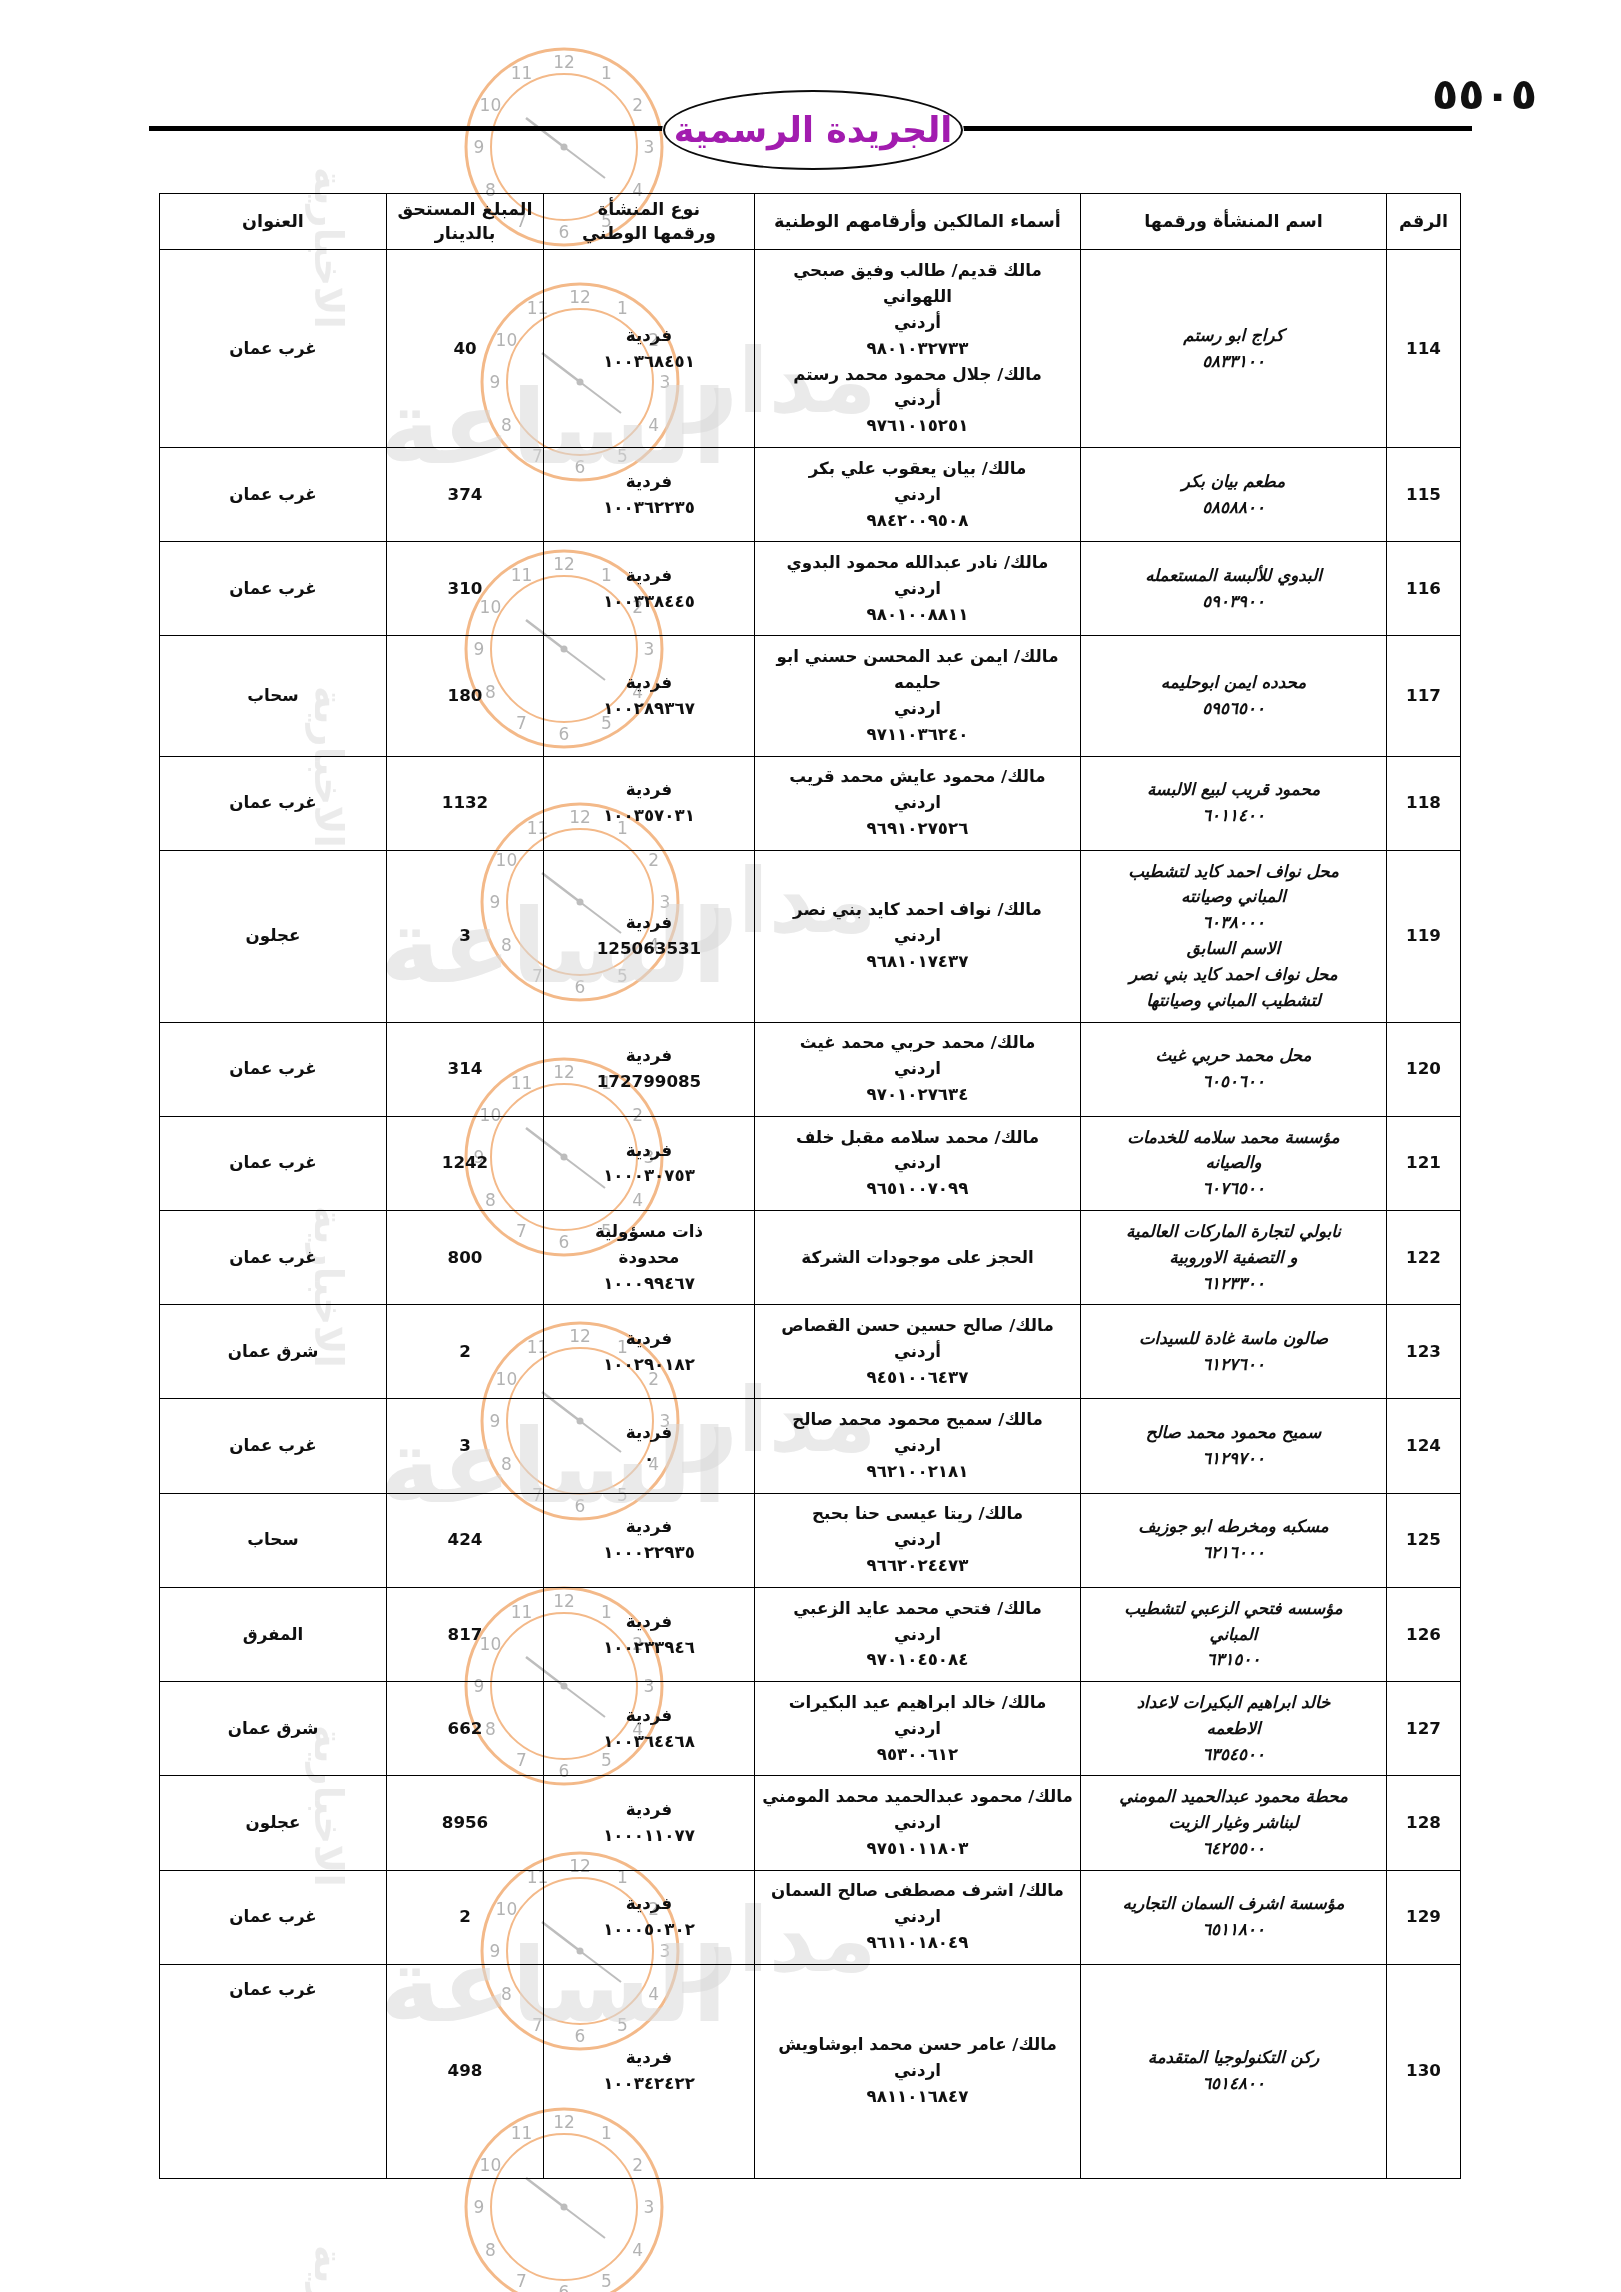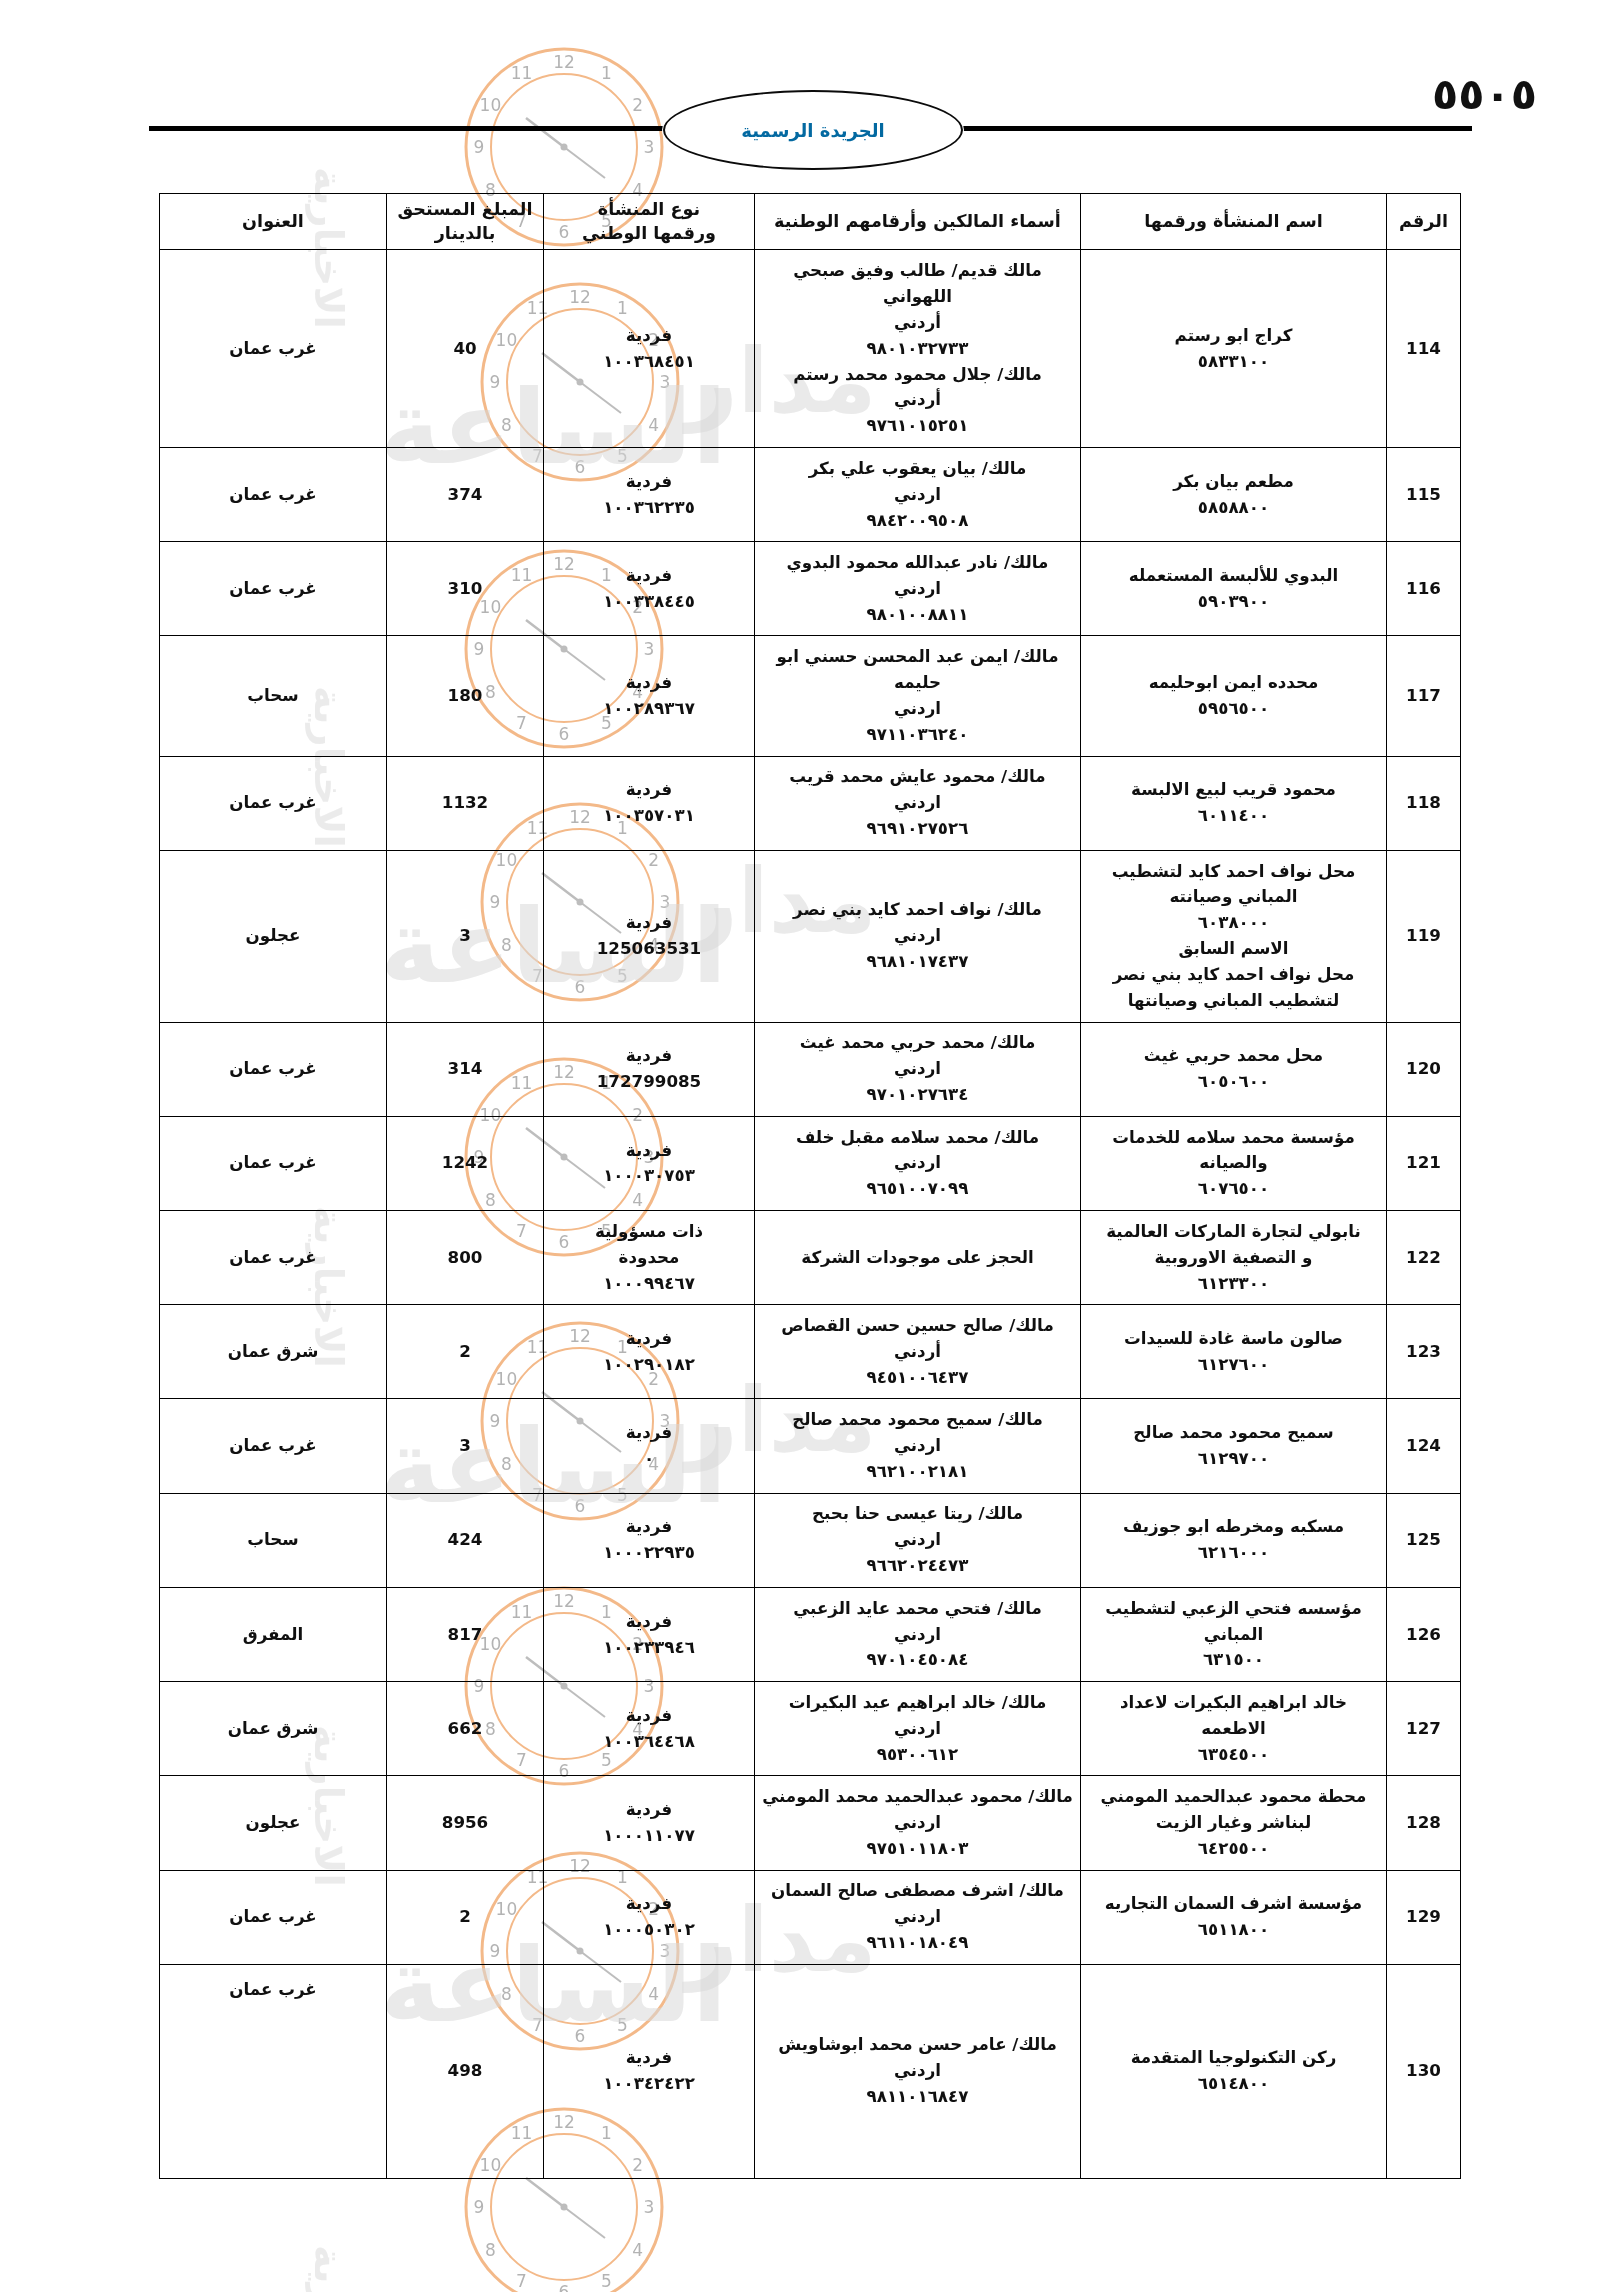--- a/index.html
+++ b/index.html
@@ -19,37 +19,37 @@
   .wm-text.vert{transform:rotate(90deg);transform-origin:left top;opacity:.5;}
 
   
   .page-number{position:absolute;top:69px;right:84px;font-size:43px;font-weight:bold;letter-spacing:2px;z-index:2;color:#111;}
   .header-rule{position:absolute;top:126px;right:149px;width:1323px;height:4.9px;background:#000;z-index:1;}
   .banner-ellipse{
     position:absolute;top:90px;left:663px;width:296px;height:76px;background:#fff;
     border:2.9px solid #0b0b0b;border-radius:50%;display:flex;align-items:center;justify-content:center;z-index:2;
     box-shadow:0 0 0 1px #ffffff;
   }
-  .banner-title{font-size:18px;font-weight:bold;color:#0369a1;}
+  .banner-title{font-size:35px;font-weight:bold;color:#a21caf;}
 
   
   #gazette-table{
     position:absolute;top:193px;right:160px;width:1302px;
     border-collapse:collapse;table-layout:fixed;z-index:1;background:transparent;
   }
   #gazette-table th,#gazette-table td{
     border:1.6px solid #000;font-weight:bold;text-align:center;vertical-align:middle;
     padding:7.8px 4.9px;background:transparent;color:#101010;
   }
   #gazette-table th{font-size:17.6px;white-space:pre-line;line-height:1.35;height:41px;padding:3.9px;}
   #gazette-table td{font-size:16.7px;line-height:1.55;}
   td.c-number{font-size:17.6px;}
   td.c-amount{font-size:17.6px;}
   td.c-own{font-size:15.7px;}
-  td.c-est{font-size:16px;}
+  td.c-est{font-size:16px;font-style:italic;}
   td.c-type{font-size:16px;}
   td.c-address{font-size:16.7px;}
   #gazette-table tbody tr:last-child{height:214px;}
   #gazette-table tbody tr:last-child td.c-address{vertical-align:top;padding-top:11.8px;}
 </style>
 </head>
 <body>
 
 <div class="page">
 

